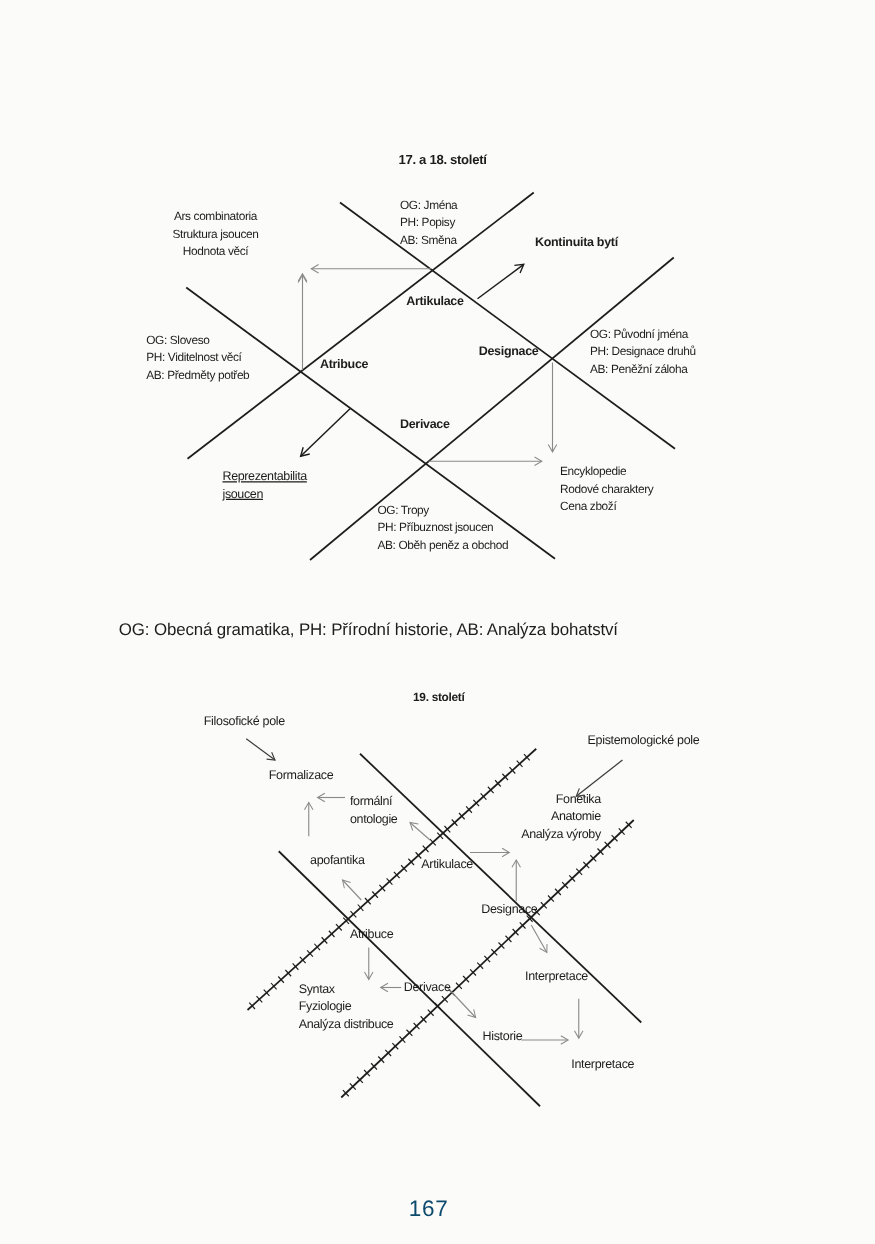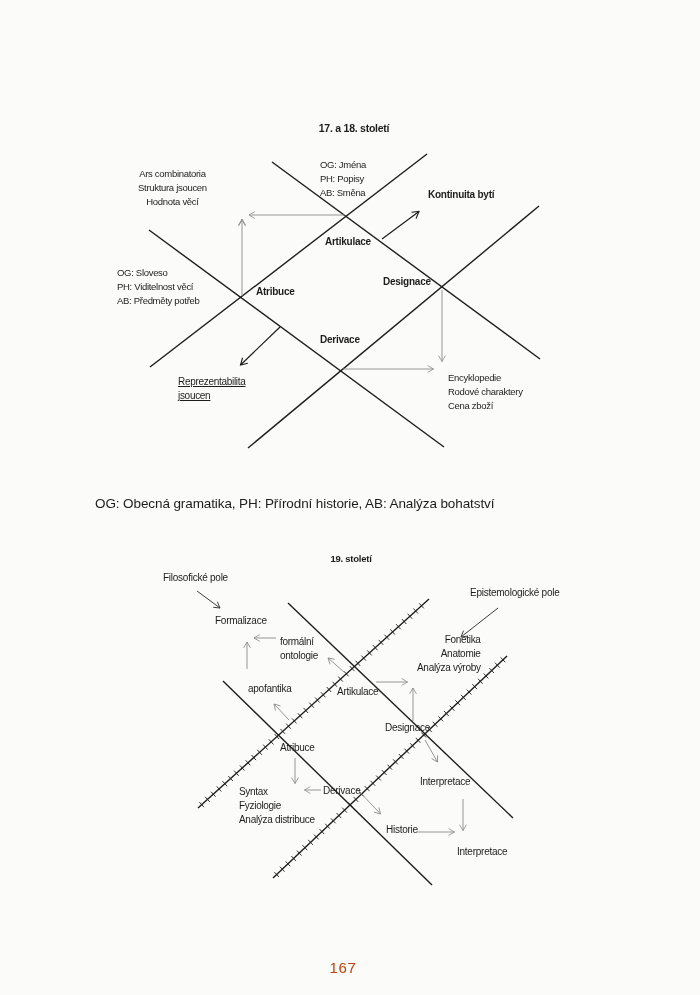--- a/index.html
+++ b/index.html
@@ -6,21 +6,21 @@
   .page{position:relative;width:660px;height:995px;background:#fbfbf9;overflow:hidden;
         font-family:"Liberation Sans",sans-serif;color:#1d1d1b;margin-top:13px;}
   svg.lines{position:absolute;left:0;top:0;}
   .lbl{position:absolute;white-space:nowrap;font-size:10px;letter-spacing:-0.25px;
        line-height:13px;color:#1d1d1b;}
   .b{font-weight:bold;}
   .ctr{transform:translateX(-50%);}
   .blk{line-height:14px;font-size:9.5px;letter-spacing:-0.3px;}
   .nomen{line-height:18px;}
   .legend{font-size:13.5px;letter-spacing:-0.1px;text-align:right;}
-  .pagenum{font-size:15px;color:#c2410c;letter-spacing:0.6px;}
+  .pagenum{font-size:18px;color:#0c4a6e;letter-spacing:0.6px;}
 </style>
 </head>
 <body>
 
 <div class="page">
 
   <svg class="lines" width="700" height="995" viewBox="0 0 700 995">
     <defs>
       <marker id="ab" viewBox="0 0 10 10" refX="8" refY="5" markerWidth="10" markerHeight="10" orient="auto" markerUnits="userSpaceOnUse">
         <path d="M1.5,1.2 L8,5 L1.5,8.8" fill="none" stroke="#1d1d1b" stroke-width="1.1"></path>
@@ -183,28 +183,38 @@
     <div>OG: Sloveso</div>
     <div>PH: Viditelnost věcí</div>
     <div>AB: Předměty potřeb</div>
   </div>
 
   <div class="lbl b" style="left:256px;top:272px;">Atribuce</div>
 
 
   <div class="lbl b" style="left:383px;top:262px;">Designace</div>
 
+  <div class="lbl blk" style="left:472px;top:248px;">
+    <div>OG: Původní jména</div>
+    <div>PH: Designace druhů</div>
+    <div>AB: Peněžní záloha</div>
+  </div>
 
   <div class="lbl b" style="left:320px;top:320px;">Derivace</div>
 
   <div class="lbl blk" style="left:178px;top:362px;font-size:10px;text-decoration:underline;">
     <div>Reprezentabilita</div>
     <div>jsoucen</div>
   </div>
 
+  <div class="lbl blk" style="left:302px;top:389px;">
+    <div>OG: Tropy</div>
+    <div>PH: Příbuznost jsoucen</div>
+    <div>AB: Oběh peněz a obchod</div>
+  </div>
 
   <div class="lbl blk" style="left:448px;top:358px;">
     <div>Encyklopedie</div>
     <div>Rodové charaktery</div>
     <div>Cena zboží</div>
   </div>
 
   <div class="lbl legend" style="left:95px;top:484px;">OG: Obecná gramatika, PH: Přírodní historie, AB: Analýza bohatství</div>
 
   <div class="lbl b ctr" style="left:351px;top:539px;font-size:9.5px;">19. století</div>

